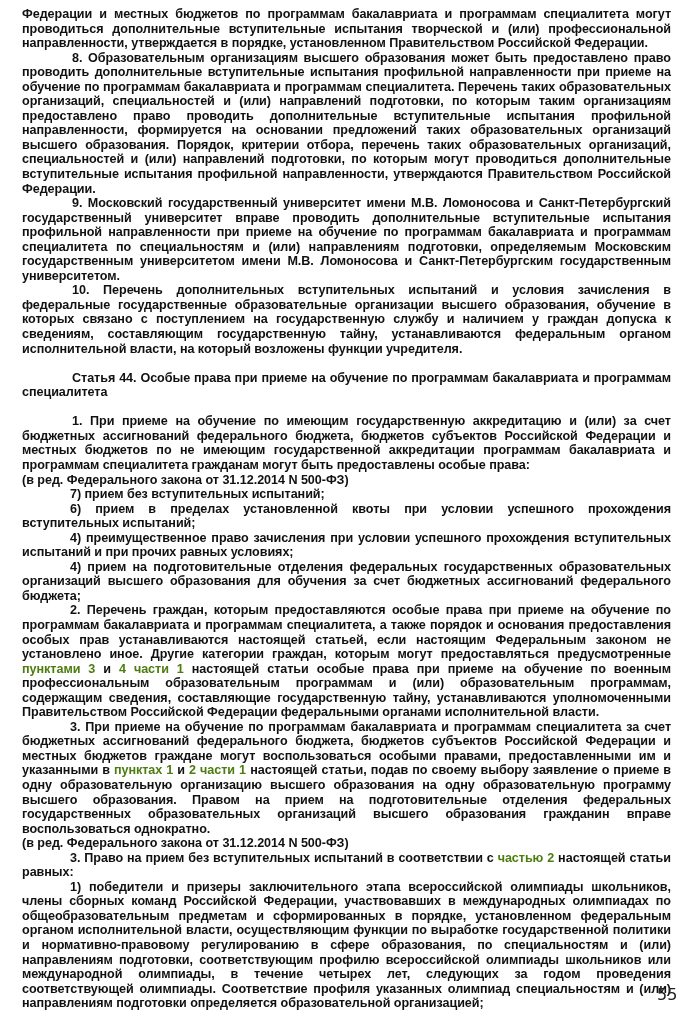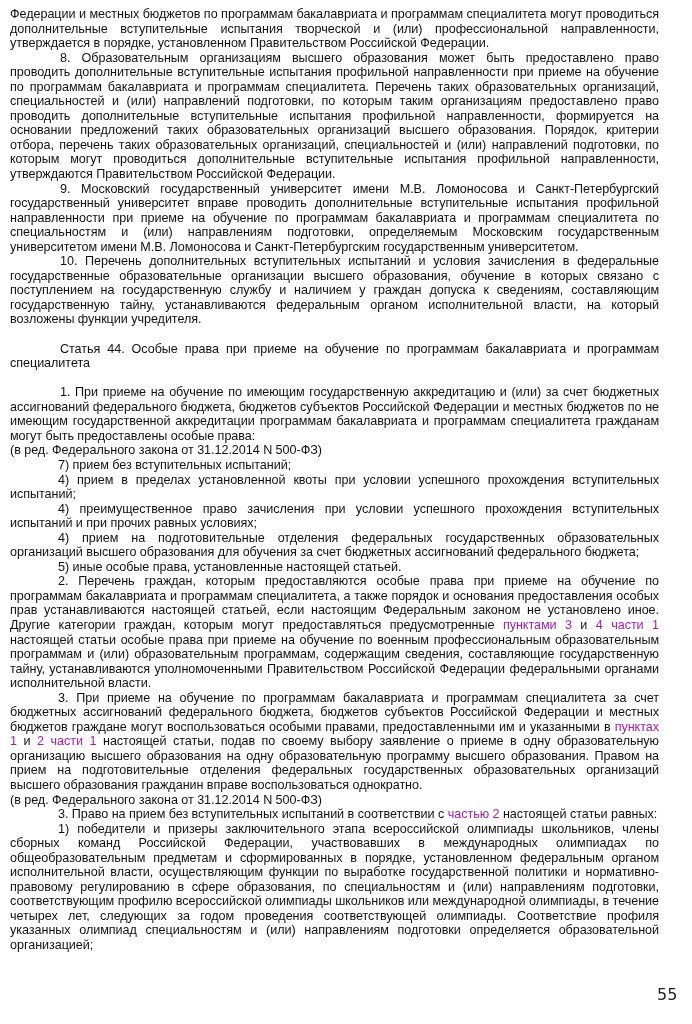--- a/index.html
+++ b/index.html
@@ -2,29 +2,30 @@
 <html><head>
 <meta charset="utf-8">
 <style>
   html, body { margin: 0; padding: 0; background: #ffffff; }
   body {
     width: 692px; height: 1024px; position: relative; overflow: hidden;
     font-family: "Liberation Sans", sans-serif;
     color: #111111;
   }
   .page {
-    position: absolute; left: 10px; top: 7px; width: 649px;
+    position: absolute; left: 22px; top: 7px; width: 649px;
     font-size: 12.6px; line-height: 14.55px;
     letter-spacing: -0.05px;
+    font-weight: bold;
   }
   .p { margin: 0; text-align: justify; text-indent: 0; }
   .p.ind { text-indent: 50px; }
   .p.ind2 { text-indent: 48px; }
   .gap { height: 14.55px; }
-  .link { color: #a21caf; }
+  .link { color: #4d7c0f; }
   .pagenum {
     position: absolute; left: 657px; top: 985px;
     font-family: "DejaVu Sans", sans-serif; font-size: 16px; color: #222;
   }
 </style>
 </head>
 <body>
 
 <div class="page">
 
@@ -35,24 +36,23 @@
 
   <div class="gap"></div>
 
   <p class="p ind">Статья 44. Особые права при приеме на обучение по программам бакалавриата и программам специалитета</p>
 
   <div class="gap"></div>
 
   <p class="p ind">1. При приеме на обучение по имеющим государственную аккредитацию и (или) за счет бюджетных ассигнований федерального бюджета, бюджетов субъектов Российской Федерации и местных бюджетов по не имеющим государственной аккредитации программам бакалавриата и программам специалитета гражданам могут быть предоставлены особые права:</p>
   <p class="p">(в ред. Федерального закона от 31.12.2014 N 500-ФЗ)</p>
   <p class="p ind2">7) прием без вступительных испытаний;</p>
-  <p class="p ind2">4) прием в пределах установленной квоты при условии успешного прохождения вступительных испытаний;</p>
+  <p class="p ind2">6) прием в пределах установленной квоты при условии успешного прохождения вступительных испытаний;</p>
   <p class="p ind2">4) преимущественное право зачисления при условии успешного прохождения вступительных испытаний и при прочих равных условиях;</p>
   <p class="p ind2">4) прием на подготовительные отделения федеральных государственных образовательных организаций высшего образования для обучения за счет бюджетных ассигнований федерального бюджета;</p>
-  <p class="p ind2">5) иные особые права, установленные настоящей статьей.</p>
 
   <p class="p ind2"><span>2. Перечень граждан, которым предоставляются особые права при приеме на обучение по программам бакалавриата и программам специалитета, а также порядок и основания предоставления особых прав устанавливаются настоящей статьей, если настоящим Федеральным законом не установлено иное. Другие категории граждан, которым могут предоставляться предусмотренные </span><a class="link">пунктами 3</a><span> и </span><a class="link">4 части 1</a><span> настоящей статьи особые права при приеме на обучение по военным профессиональным образовательным программам и (или) образовательным программам, содержащим сведения, составляющие государственную тайну, устанавливаются уполномоченными Правительством Российской Федерации федеральными органами исполнительной власти.</span></p>
 
   <p class="p ind2"><span>3. При приеме на обучение по программам бакалавриата и программам специалитета за счет бюджетных ассигнований федерального бюджета, бюджетов субъектов Российской Федерации и местных бюджетов граждане могут воспользоваться особыми правами, предоставленными им и указанными в </span><a class="link">пунктах 1</a><span> и </span><a class="link">2 части 1</a><span> настоящей статьи, подав по своему выбору заявление о приеме в одну образовательную организацию высшего образования на одну образовательную программу высшего образования. Правом на прием на подготовительные отделения федеральных государственных образовательных организаций высшего образования гражданин вправе воспользоваться однократно.</span></p>
   <p class="p">(в ред. Федерального закона от 31.12.2014 N 500-ФЗ)</p>
 
   <p class="p ind2"><span>3. Право на прием без вступительных испытаний в соответствии с </span><a class="link">частью 2</a><span> настоящей статьи равных:</span></p>
   <p class="p ind2">1) победители и призеры заключительного этапа всероссийской олимпиады школьников, члены сборных команд Российской Федерации, участвовавших в международных олимпиадах по общеобразовательным предметам и сформированных в порядке, установленном федеральным органом исполнительной власти, осуществляющим функции по выработке государственной политики и нормативно-правовому регулированию в сфере образования, по специальностям и (или) направлениям подготовки, соответствующим профилю всероссийской олимпиады школьников или международной олимпиады, в течение четырех лет, следующих за годом проведения соответствующей олимпиады. Соответствие профиля указанных олимпиад специальностям и (или) направлениям подготовки определяется образовательной организацией;</p>
 </div>
 

